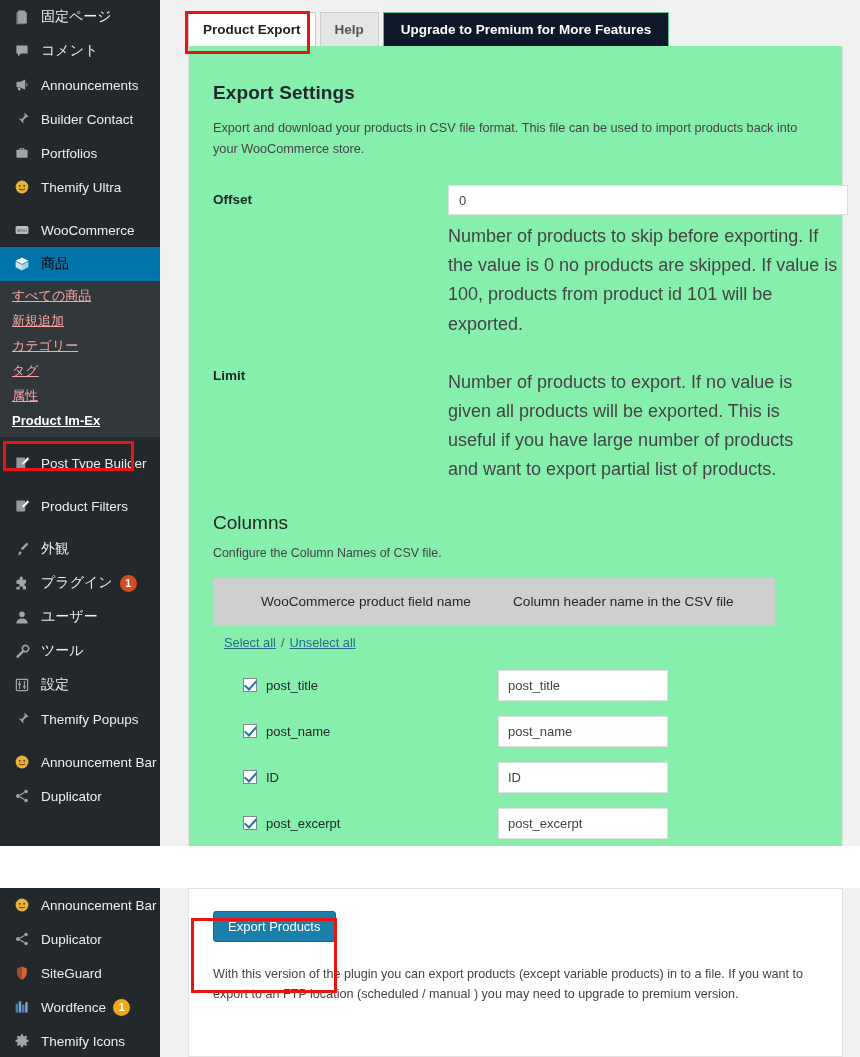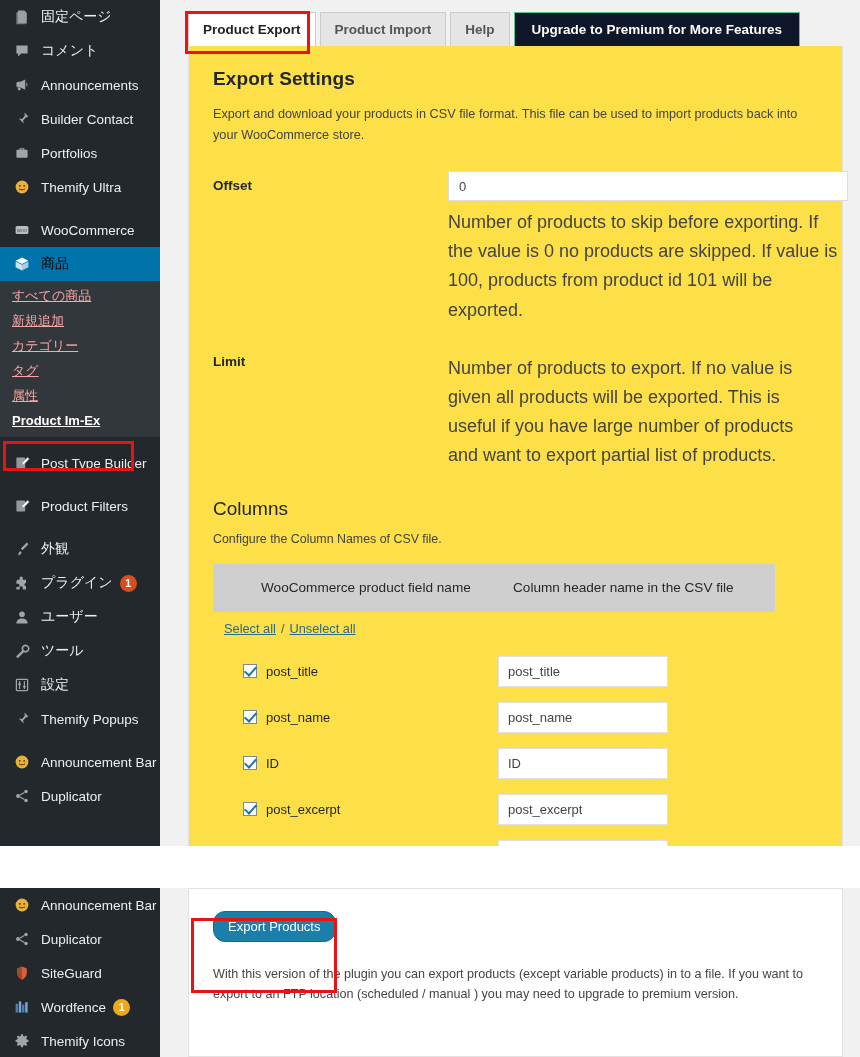--- a/index.html
+++ b/index.html
@@ -117,24 +117,24 @@
     background: #0f172a;
     color: #ffffff;
     border-color: #5dc08f;
     padding: 0 17px;
   }
 
   
   .card {
     margin-left: 8px;
     width: 655px;
-    background: #fde047;
+    background: #86efac;
     border: 1px solid #e2e2e2;
     border-top: none;
-    padding: 22px 26px 10px 24px;
+    padding: 36px 26px 10px 24px;
     min-height: 790px;
   }
   h2.section-title {
     font-size: 19px; font-weight: bold; color: #23282d;
     margin-bottom: 14px; letter-spacing: .1px;
   }
   p.section-desc {
     font-size: 12.7px; color: #444; line-height: 1.62;
     max-width: 605px;
     margin-bottom: 26px;
@@ -223,21 +223,21 @@
     width: 655px;
     background: #fff;
     border: 1px solid #e2e2e2;
     padding: 22px 26px 14px 24px;
     height: 169px;
   }
   .btn-export {
     display: inline-block;
     background: #1b7fab;
     border: 1px solid #136a90;
-    border-radius: 12px;
+    border-radius: 3px;
     color: #fff;
     font-size: 13px;
     padding: 7px 14px;
     font-family: "Liberation Sans", sans-serif;
     cursor: pointer;
   }
   .bottom-note {
     margin-top: 22px;
     font-size: 12.6px; color: #444; line-height: 1.62;
     max-width: 610px;
@@ -462,23 +462,20 @@
     </div>
     <div class="sidebar-gutter"></div>
 
     <div class="content">
 
       <div class="tabbar" id="tabbar">
           <div class="tab active">
       <span>Product Export</span>
           </div>
           <div class="tab">
-      <span>Product Import</span>
-          </div>
-          <div class="tab">
       <span>Help</span>
           </div>
           <div class="tab upgrade">
       <span>Upgrade to Premium for More Features</span>
           </div>
         </div>
 
       <div class="card">
 
         <h2 class="section-title">Export Settings</h2>

